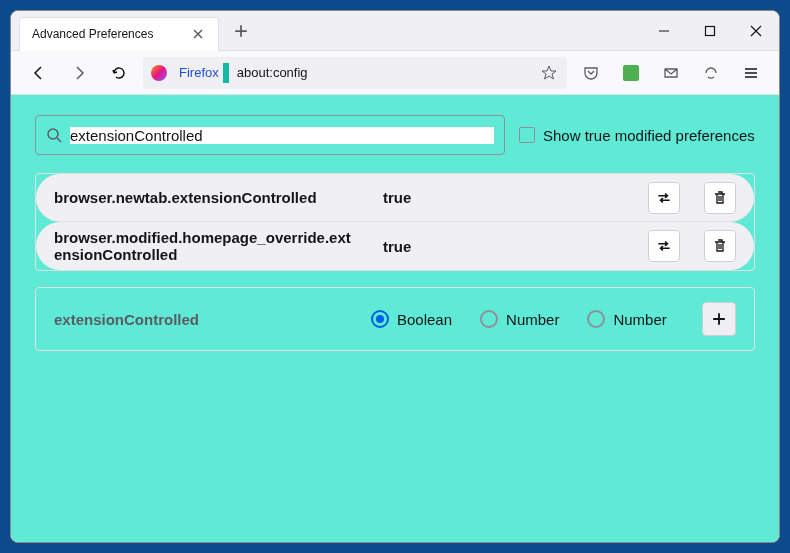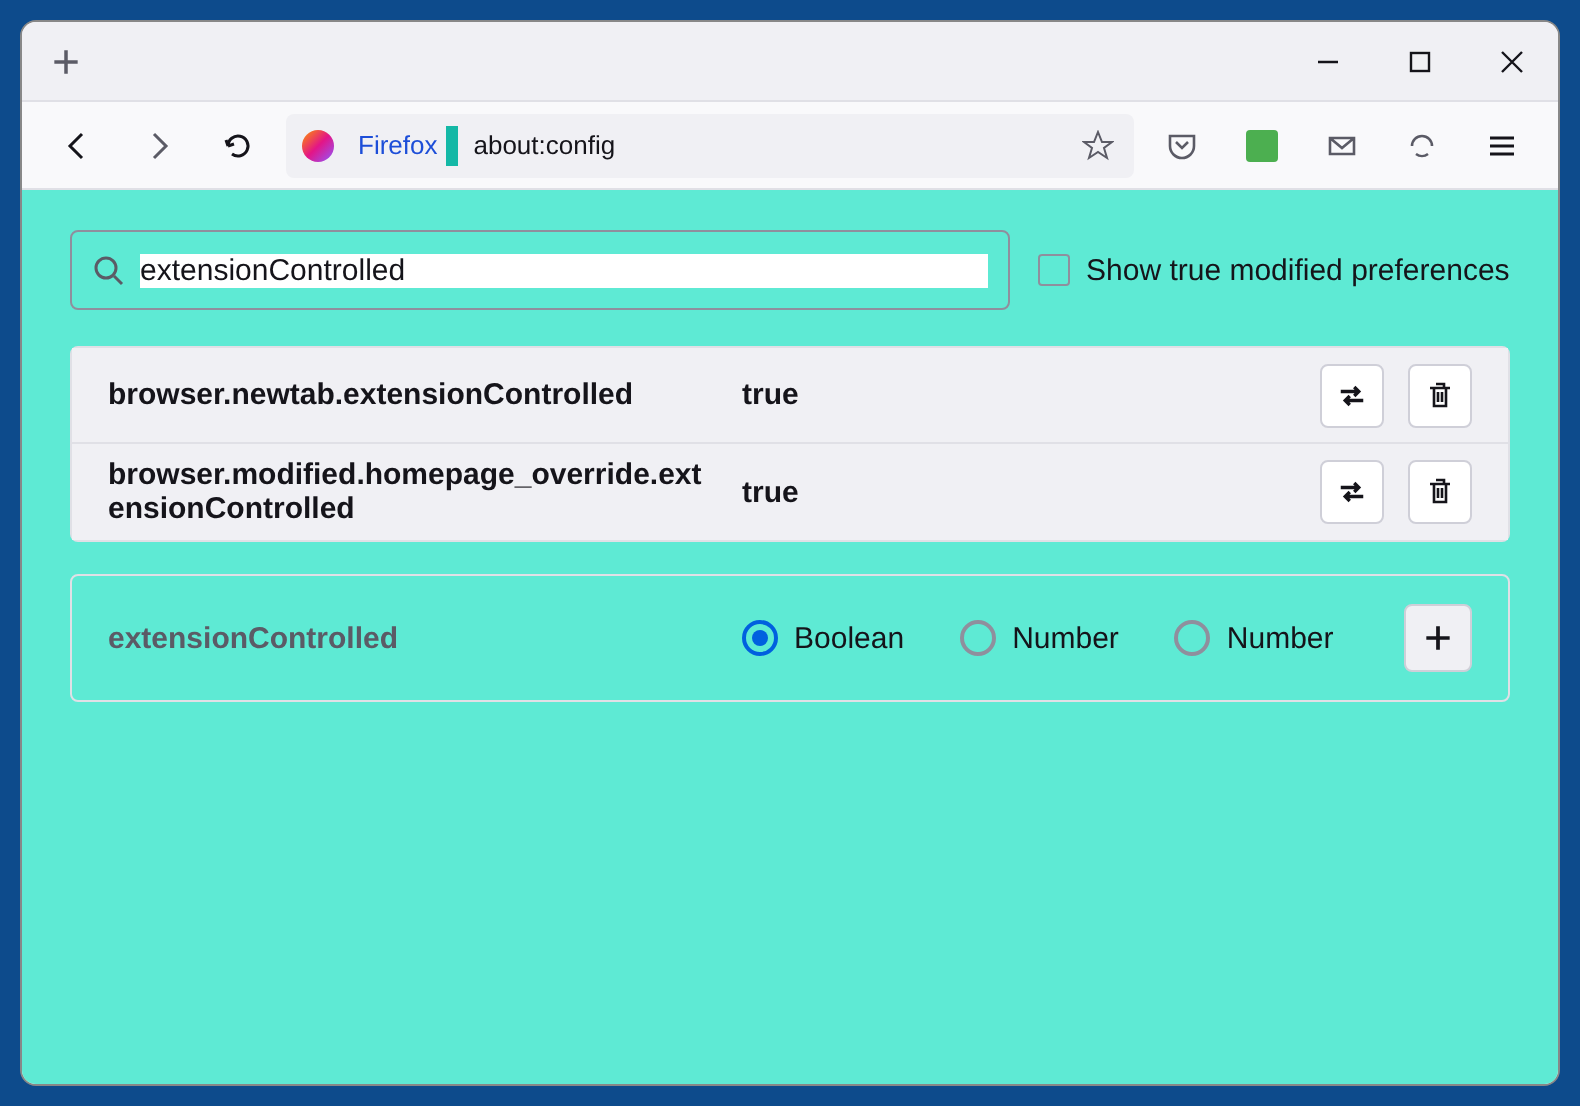--- a/index.html
+++ b/index.html
@@ -23,41 +23,49 @@
 .ext-icon { width: 16px; height: 16px; background: #4caf50; border-radius: 2px; }
 .content { flex: 1; background: #5eead4; padding: 20px 24px; overflow: auto; }
 .search-row { display: flex; align-items: center; gap: 14px; margin-bottom: 18px; }
 .search-box { flex: 1; height: 40px; border: 1px solid #8f8f9d; border-radius: 4px; display: flex; align-items: center; padding: 0 10px; gap: 8px; max-width: 470px; }
 .search-icon { width: 16px; height: 16px; }
 .search-input { border: none; outline: none; font-size: 15px; flex: 1; color: #15141a; }
 .checkbox-wrap { display: flex; align-items: center; gap: 8px; }
 .checkbox { width: 16px; height: 16px; border: 1px solid #8f8f9d; border-radius: 2px; cursor: pointer; }
 .checkbox-label { font-size: 15px; color: #15141a; }
 .prefs-table { border: 1px solid #e0e0e6; border-radius: 4px; margin-bottom: 16px; }
-.pref-row { display: flex; align-items: center; padding: 2px 18px; min-height: 48px; border-bottom: 1px solid #e0e0e6; gap: 12px; }
+.pref-row { display: flex; align-items: center; padding: 2px 18px; min-height: 48px; border-bottom: 1px solid #e0e0e6; gap: 24px; border-radius: 25px; }
 .pref-row:last-child { border-bottom: none; }
 .pref-row.modified { background: #f0f0f4; font-weight: 700; }
 .pref-name { color: #15141a; font-size: 15px; width: 305px; word-break: break-word; }
 .pref-value { font-size: 15px; color: #15141a; flex: 1; }
 .pref-btn { width: 32px; height: 32px; border: 1px solid #cfcfd8; border-radius: 4px; background: #fff; display: flex; align-items: center; justify-content: center; cursor: pointer; }
 .new-pref-row { display: flex; align-items: center; padding: 14px 18px; border: 1px solid #e0e0e6; border-radius: 4px; gap: 12px; }
 .new-pref-name { color: #5b5b66; font-size: 15px; width: 305px; font-weight: 700; }
 .radio-group { display: flex; gap: 28px; flex: 1; }
 .radio-item { display: flex; align-items: center; gap: 8px; cursor: pointer; }
 .radio { width: 18px; height: 18px; border: 2px solid #8f8f9d; border-radius: 50%; display: flex; align-items: center; justify-content: center; }
 .radio.checked { border-color: #0060df; }
 .radio.checked::after { content: ""; width: 8px; height: 8px; background: #0060df; border-radius: 50%; }
 .radio-label { font-size: 15px; color: #15141a; }
 .add-btn { width: 34px; height: 34px; border: 1px solid #cfcfd8; border-radius: 4px; background: #f0f0f4; display: flex; align-items: center; justify-content: center; cursor: pointer; font-size: 20px; }
 </style>
 </head>
 <body>
 
 <div class="window">
   <div class="titlebar">
+    <div class="tab">
+      <span class="tab-title">Advanced Preferences</span>
+      <span class="tab-close">
+        <svg viewBox="0 0 12 12" width="12" height="12">
+            <path d="M2 2 L10 10 M10 2 L2 10" stroke="#5b5b66" stroke-width="1.5" fill="none"></path>
+          </svg>
+      </span>
+    </div>
     <div class="new-tab">
       <svg viewBox="0 0 12 12" width="14" height="14">
           <path d="M6 1 L6 11 M1 6 L11 6" stroke="#5b5b66" stroke-width="1.5"></path>
         </svg>
     </div>
     <div class="spacer"></div>
     <div class="winbtn">
       <svg viewBox="0 0 12 12">
           <path d="M1 6 L11 6" stroke="#15141a" stroke-width="1.2"></path>
         </svg>

